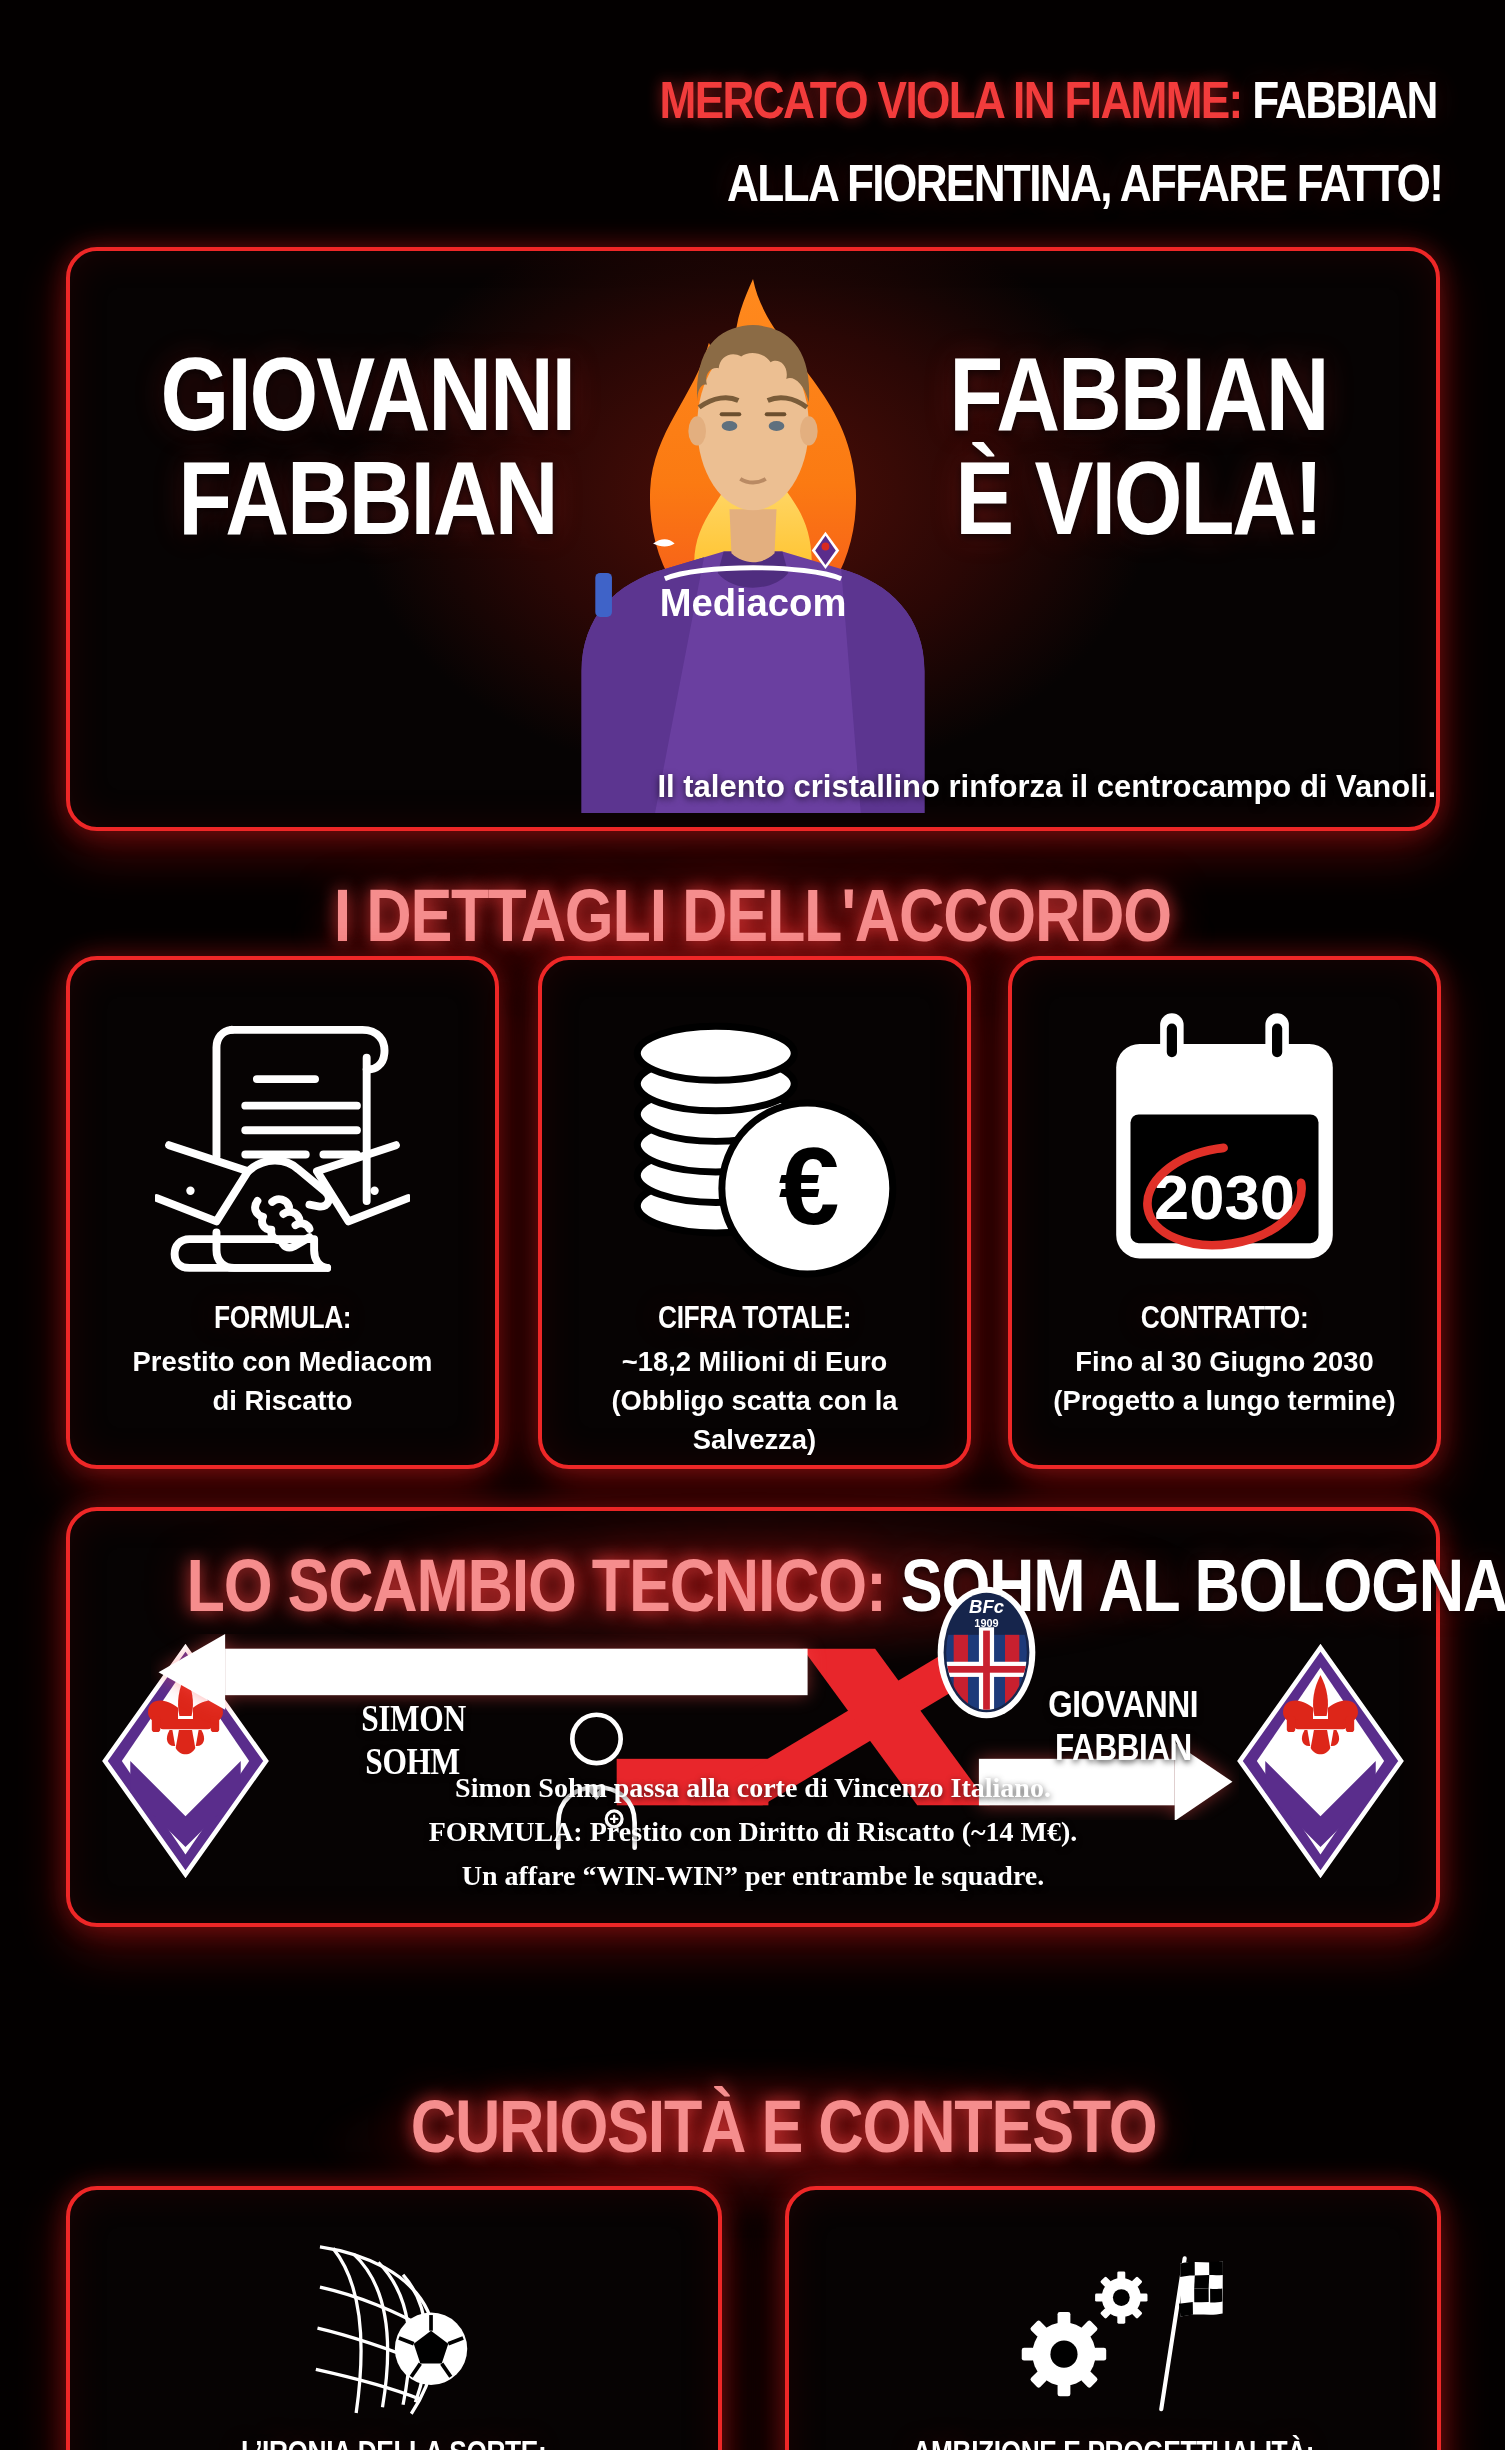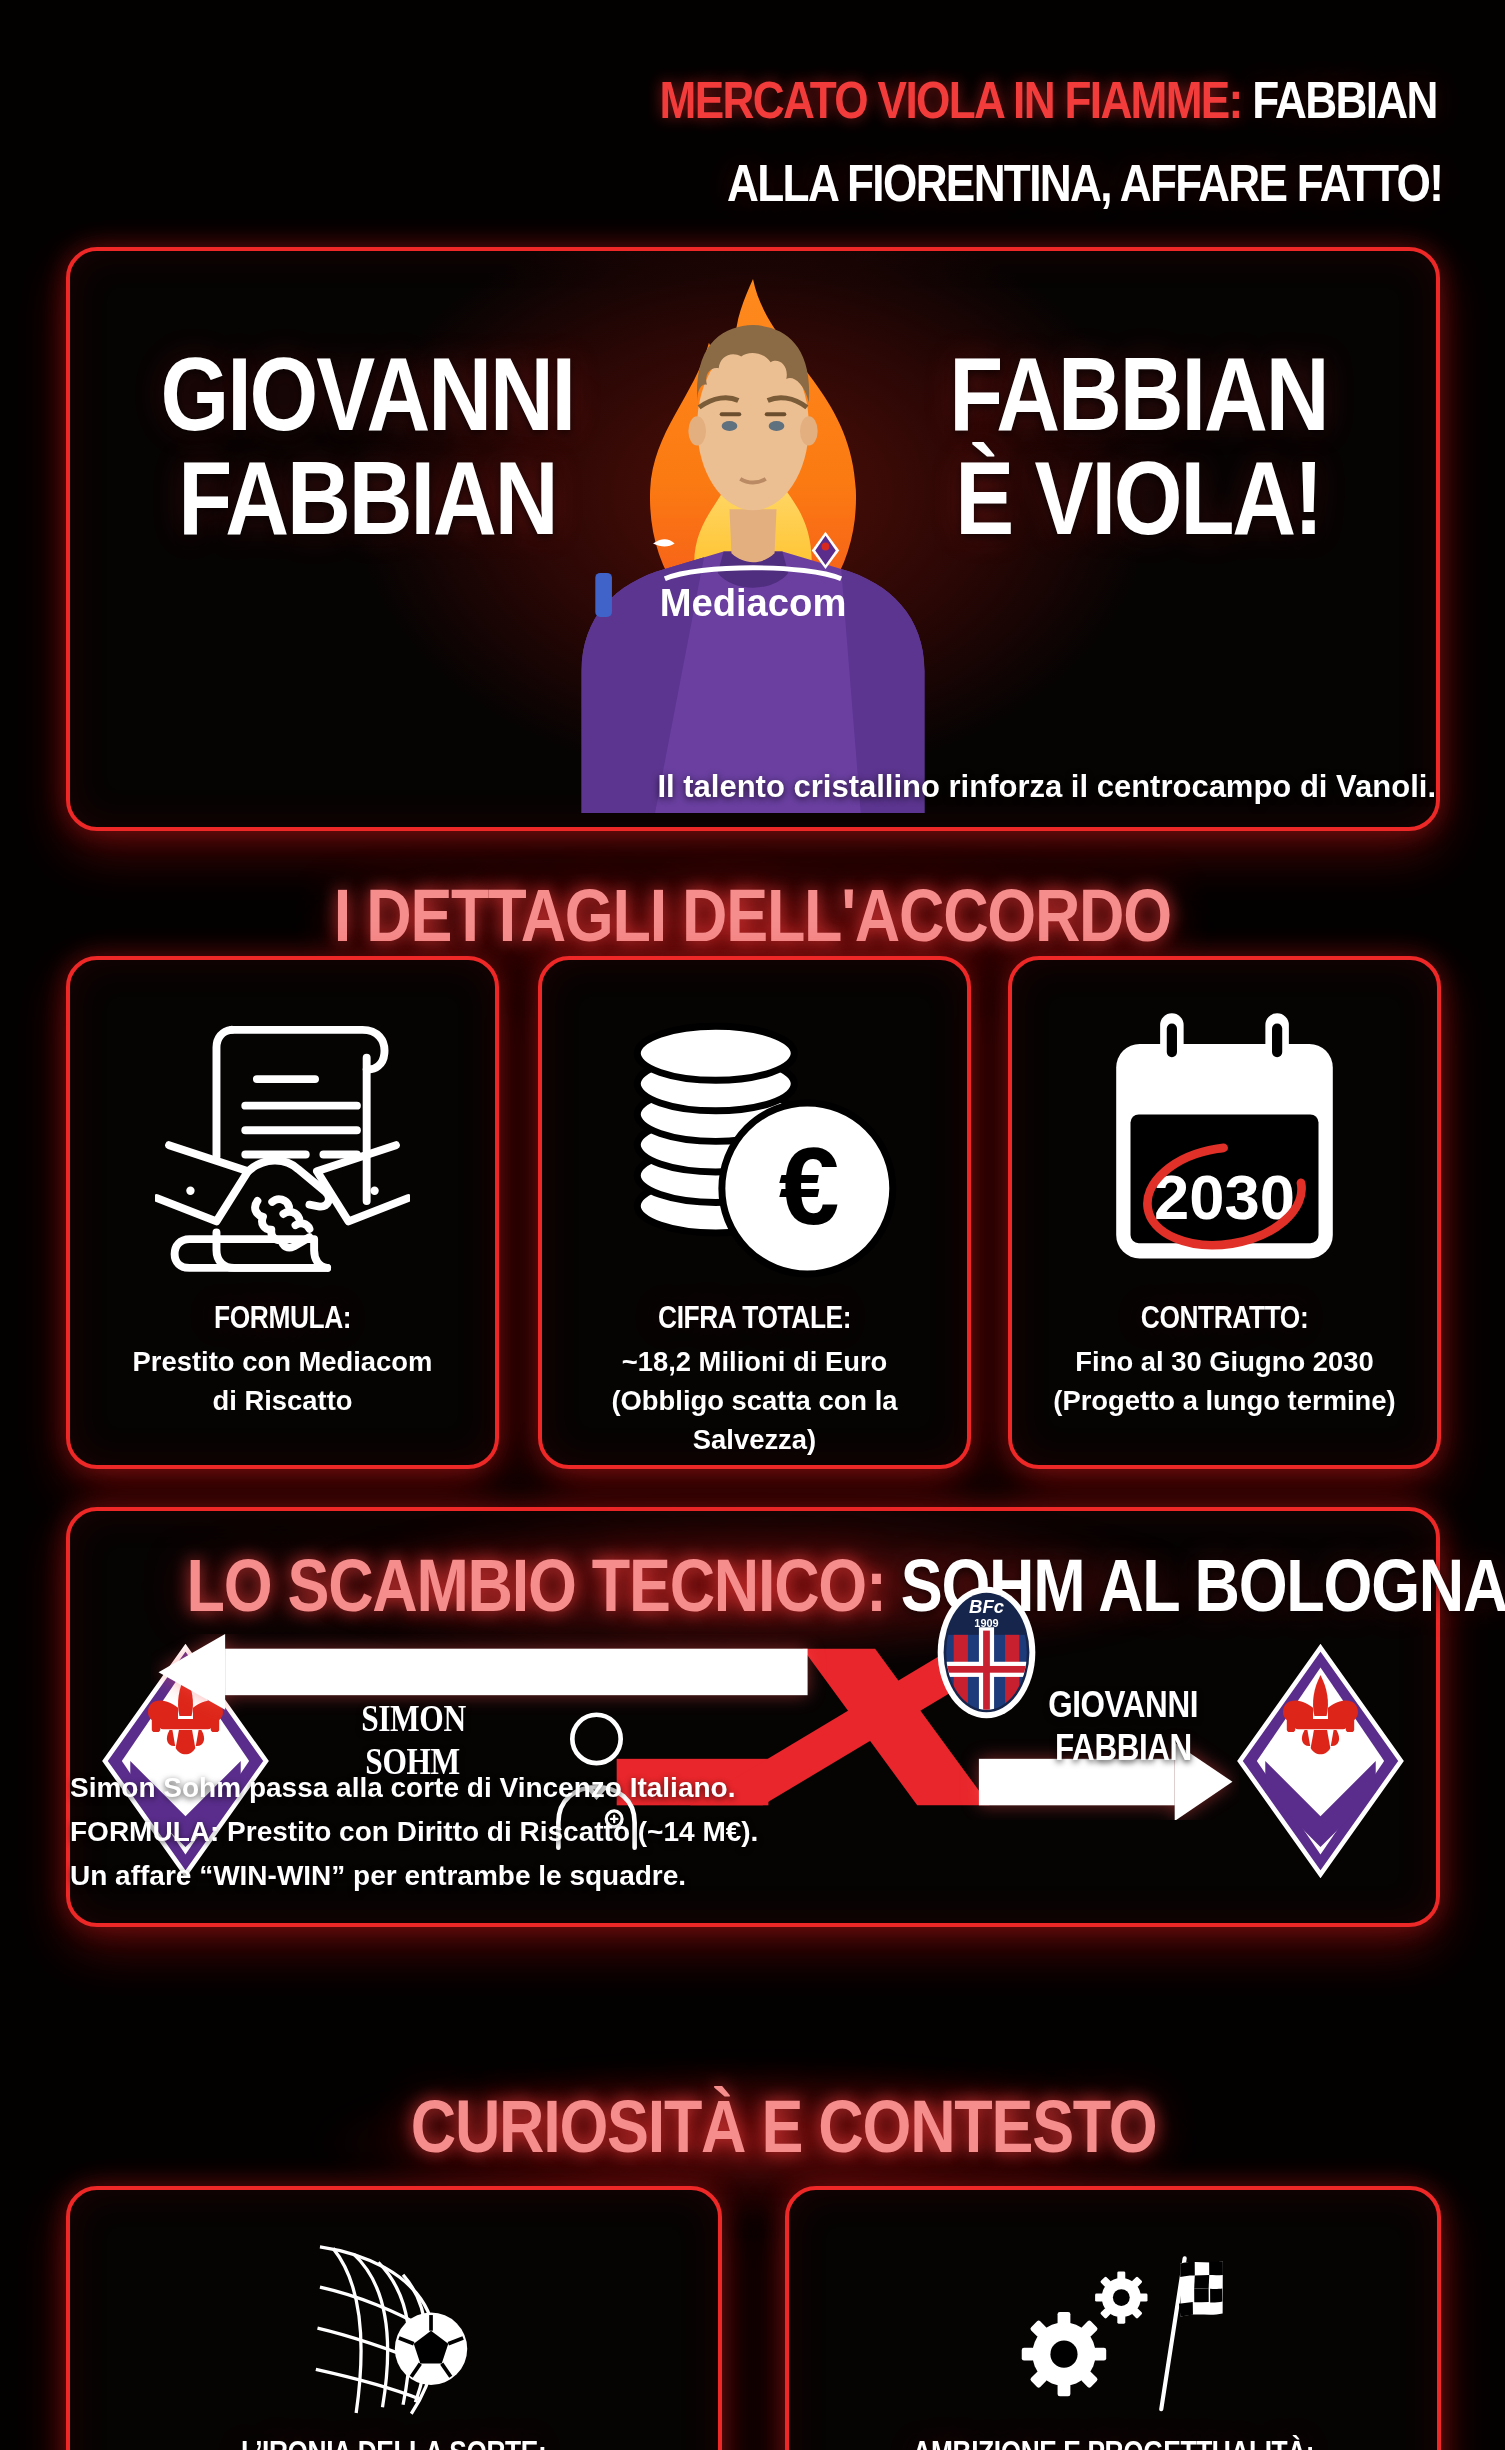--- a/index.html
+++ b/index.html
@@ -41,22 +41,22 @@
   .exchange{left:66px;top:1507px;width:1374px;height:420px;}
   .ex-glow{position:absolute;top:-29px;height:206px;width:1176px;}
   .ex-heading{position:absolute;top:32px;left:0;width:100%;text-align:center;font-weight:bold;
               font-size:74px;letter-spacing:-1.5px;}
   .crest{position:absolute;top:133px;width:169px;height:234px;}
   .swap{position:absolute;left:81px;top:123px;width:1088px;height:186px;}
   .bologna{position:absolute;left:866px;top:74px;width:101px;height:135px;}
   .person{position:absolute;left:480px;top:193px;width:93px;height:147px;}
   .ex-label{position:absolute;text-align:center;font-weight:bold;font-size:37px;line-height:43px;letter-spacing:-0.5px;
             text-shadow:0 2px 6.9px rgba(0,0,0,.8);}
-  .ex-body{position:absolute;left:0;right:0;bottom:25.5px;text-align:left;font-size:28px;line-height:44px;
-           font-weight:bold;text-shadow:0 2px 6.9px rgba(0,0,0,.7);}
+  .ex-body{position:absolute;left:0;right:0;bottom:25.5px;text-align:center;font-size:28px;line-height:44px;
+           font-weight:bold;text-shadow:0 2px 6.9px rgba(0,0,0,.7);font-family:Liberation Serif, serif;}
 
   
   .ccard{top:2186px;width:656px;height:400px;text-align:center;}
   .ccard-icon{height:188px;margin-top:47px;display:flex;align-items:center;justify-content:center;}
   .ccard-title{font-size:31px;font-weight:bold;margin-top:9.8px;letter-spacing:-0.5px;}
 </style>
 </head>
 <body>
 
 <div id="canvas">

